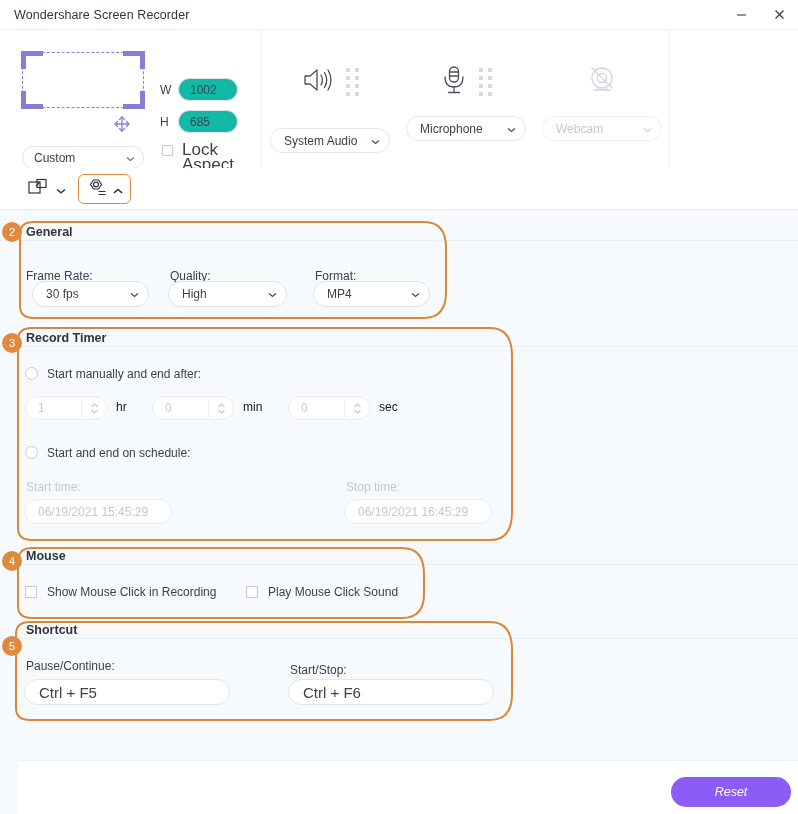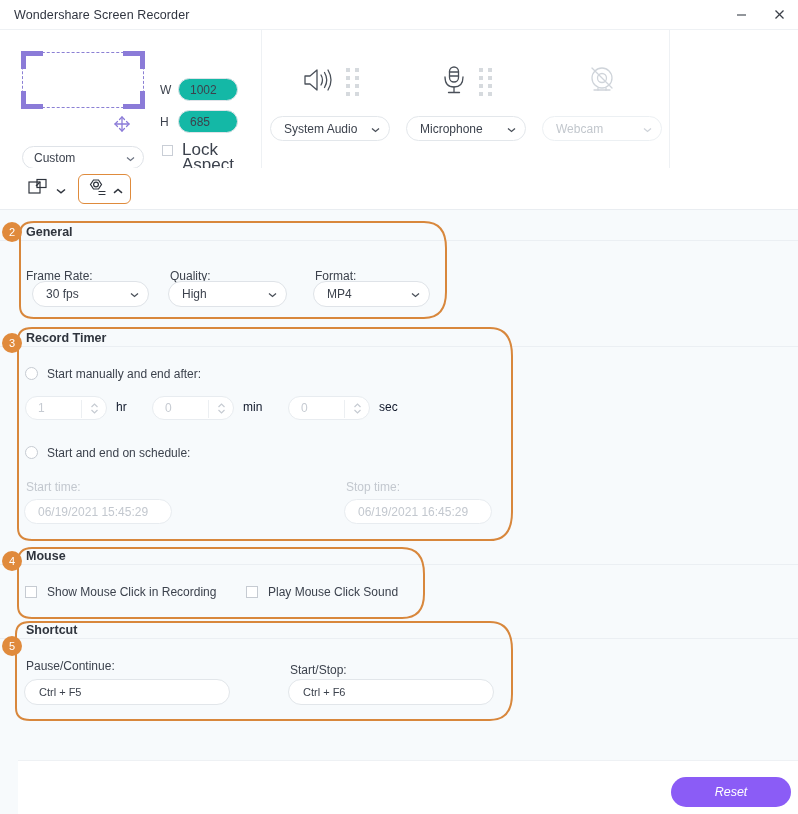--- a/index.html
+++ b/index.html
@@ -128,21 +128,21 @@
     line-height: 15px; width: 74px;
   }
 
   
   .audio-group {
     position: absolute; top: 0; height: 138px;
     width: 136px;
     display: flex; flex-direction: column;
     align-items: center;
   }
-  .ag1 { left: 0; }
+  .ag1 { left: 0; gap: 12px; }
   .ag2 { left: 136px; }
   .ag3 { left: 272px; }
   .ag-iconrow {
     margin-top: 30px; height: 44px;
     display: flex; align-items: center; justify-content: center;
   }
   .level-dots {
     display: grid;
     grid-template-columns: repeat(2, 4px);
     grid-auto-rows: 4px;
@@ -273,21 +273,21 @@
     border: 1px solid #c6cbd2; background: #fff;
     flex: none;
   }
   .cbx-text { margin-left: 10px; font-size: 12px; color: #3c424d; }
   .sc-box {
     position: absolute; height: 26px; width: 206px;
     border: 1px solid #e2e6ea; border-radius: 13px;
     background: #fff;
     display: flex; align-items: center;
     padding-left: 14px;
-    font-size: 11px; color: #3c424d;
+    font-size: 15px; color: #3c424d;
   }
 
   
   .anno {
     position: absolute; top: 0; left: 0;
     width: 798px; height: 814px;
     pointer-events: none;
   }
   .badge {
     position: absolute;

